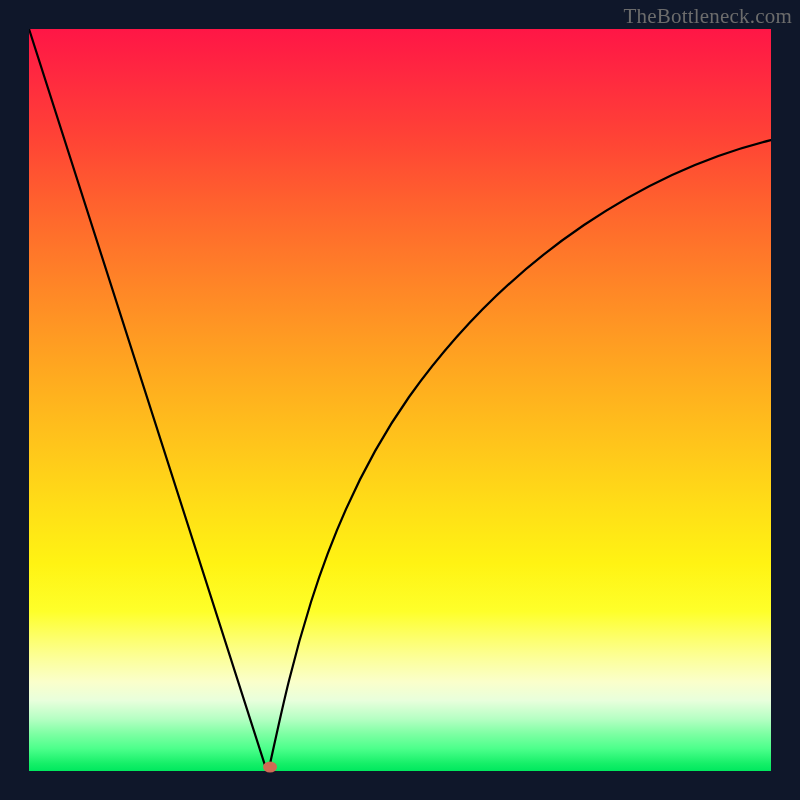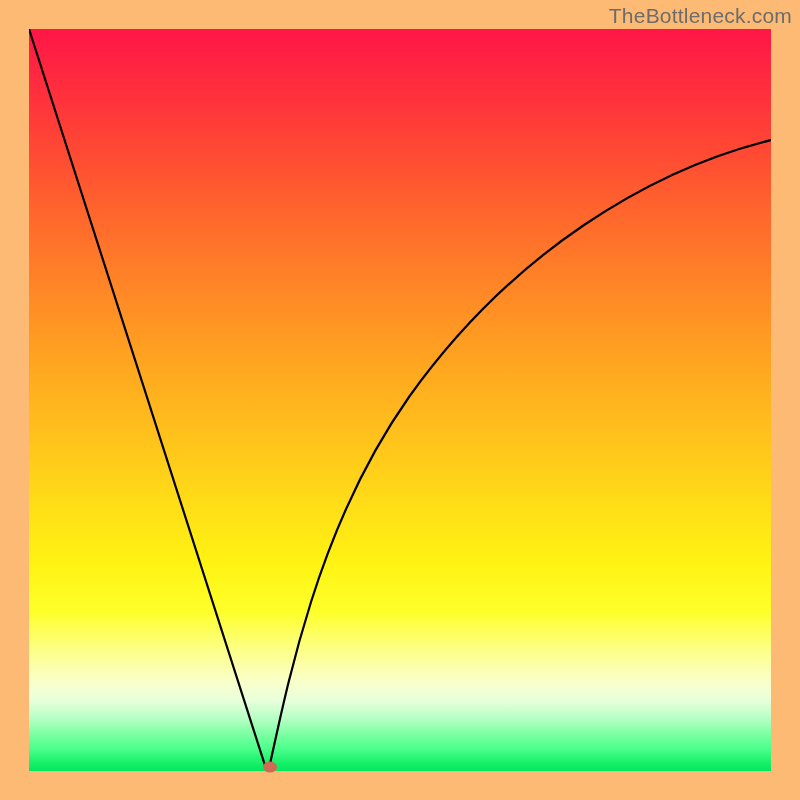--- a/index.html
+++ b/index.html
@@ -10,21 +10,22 @@
     background: #000;
     overflow: hidden;
     font-family: Arial, Helvetica, sans-serif;
   }
   .frame {
     position: absolute;
     top: 0;
     left: 0;
     width: 800px;
     height: 800px;
-    background: #fdba74;
+    background: #0f172a;
+    font-family: Liberation Serif, serif;
   }
   .plot-area {
     position: absolute;
     top: 29px;
     left: 29px;
     width: 742px;
     height: 742px;
     background: linear-gradient(to bottom,
       #ff1646 0%,
       #ff2b3f 7%,

